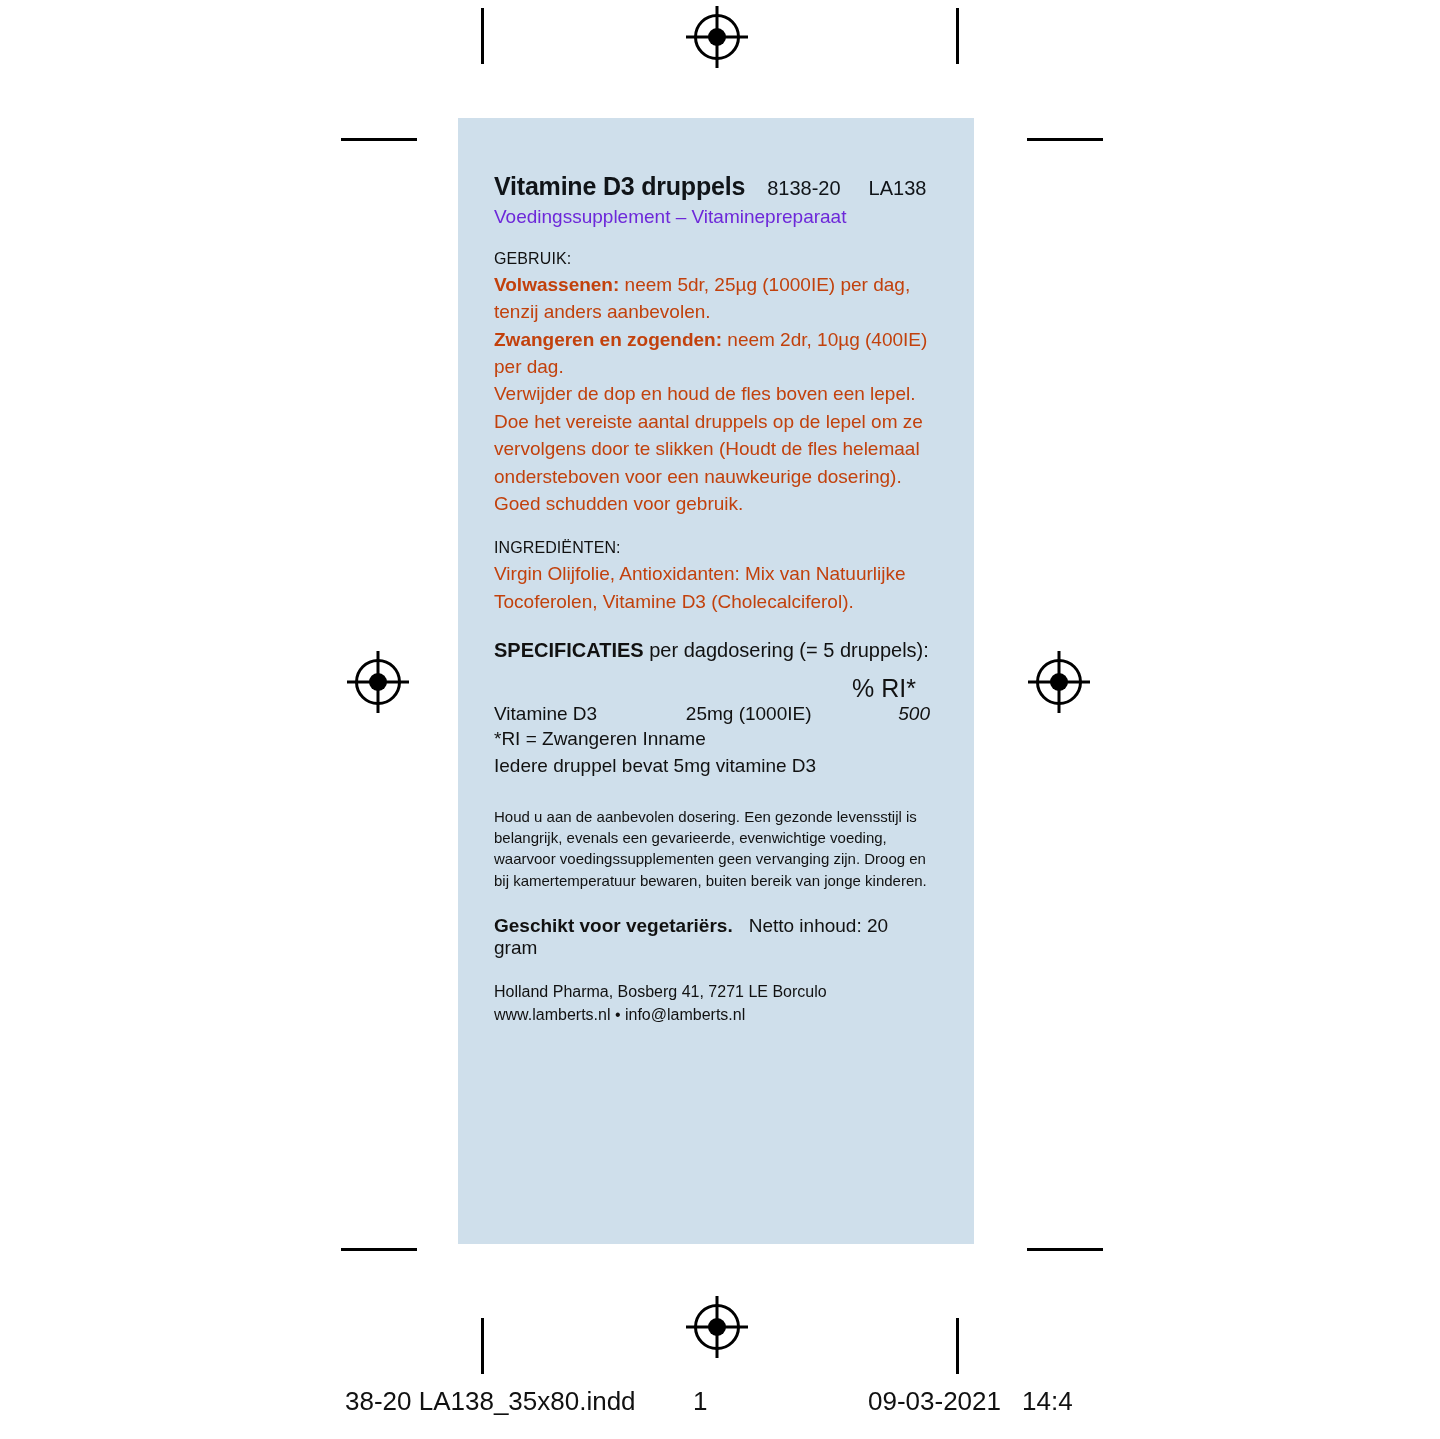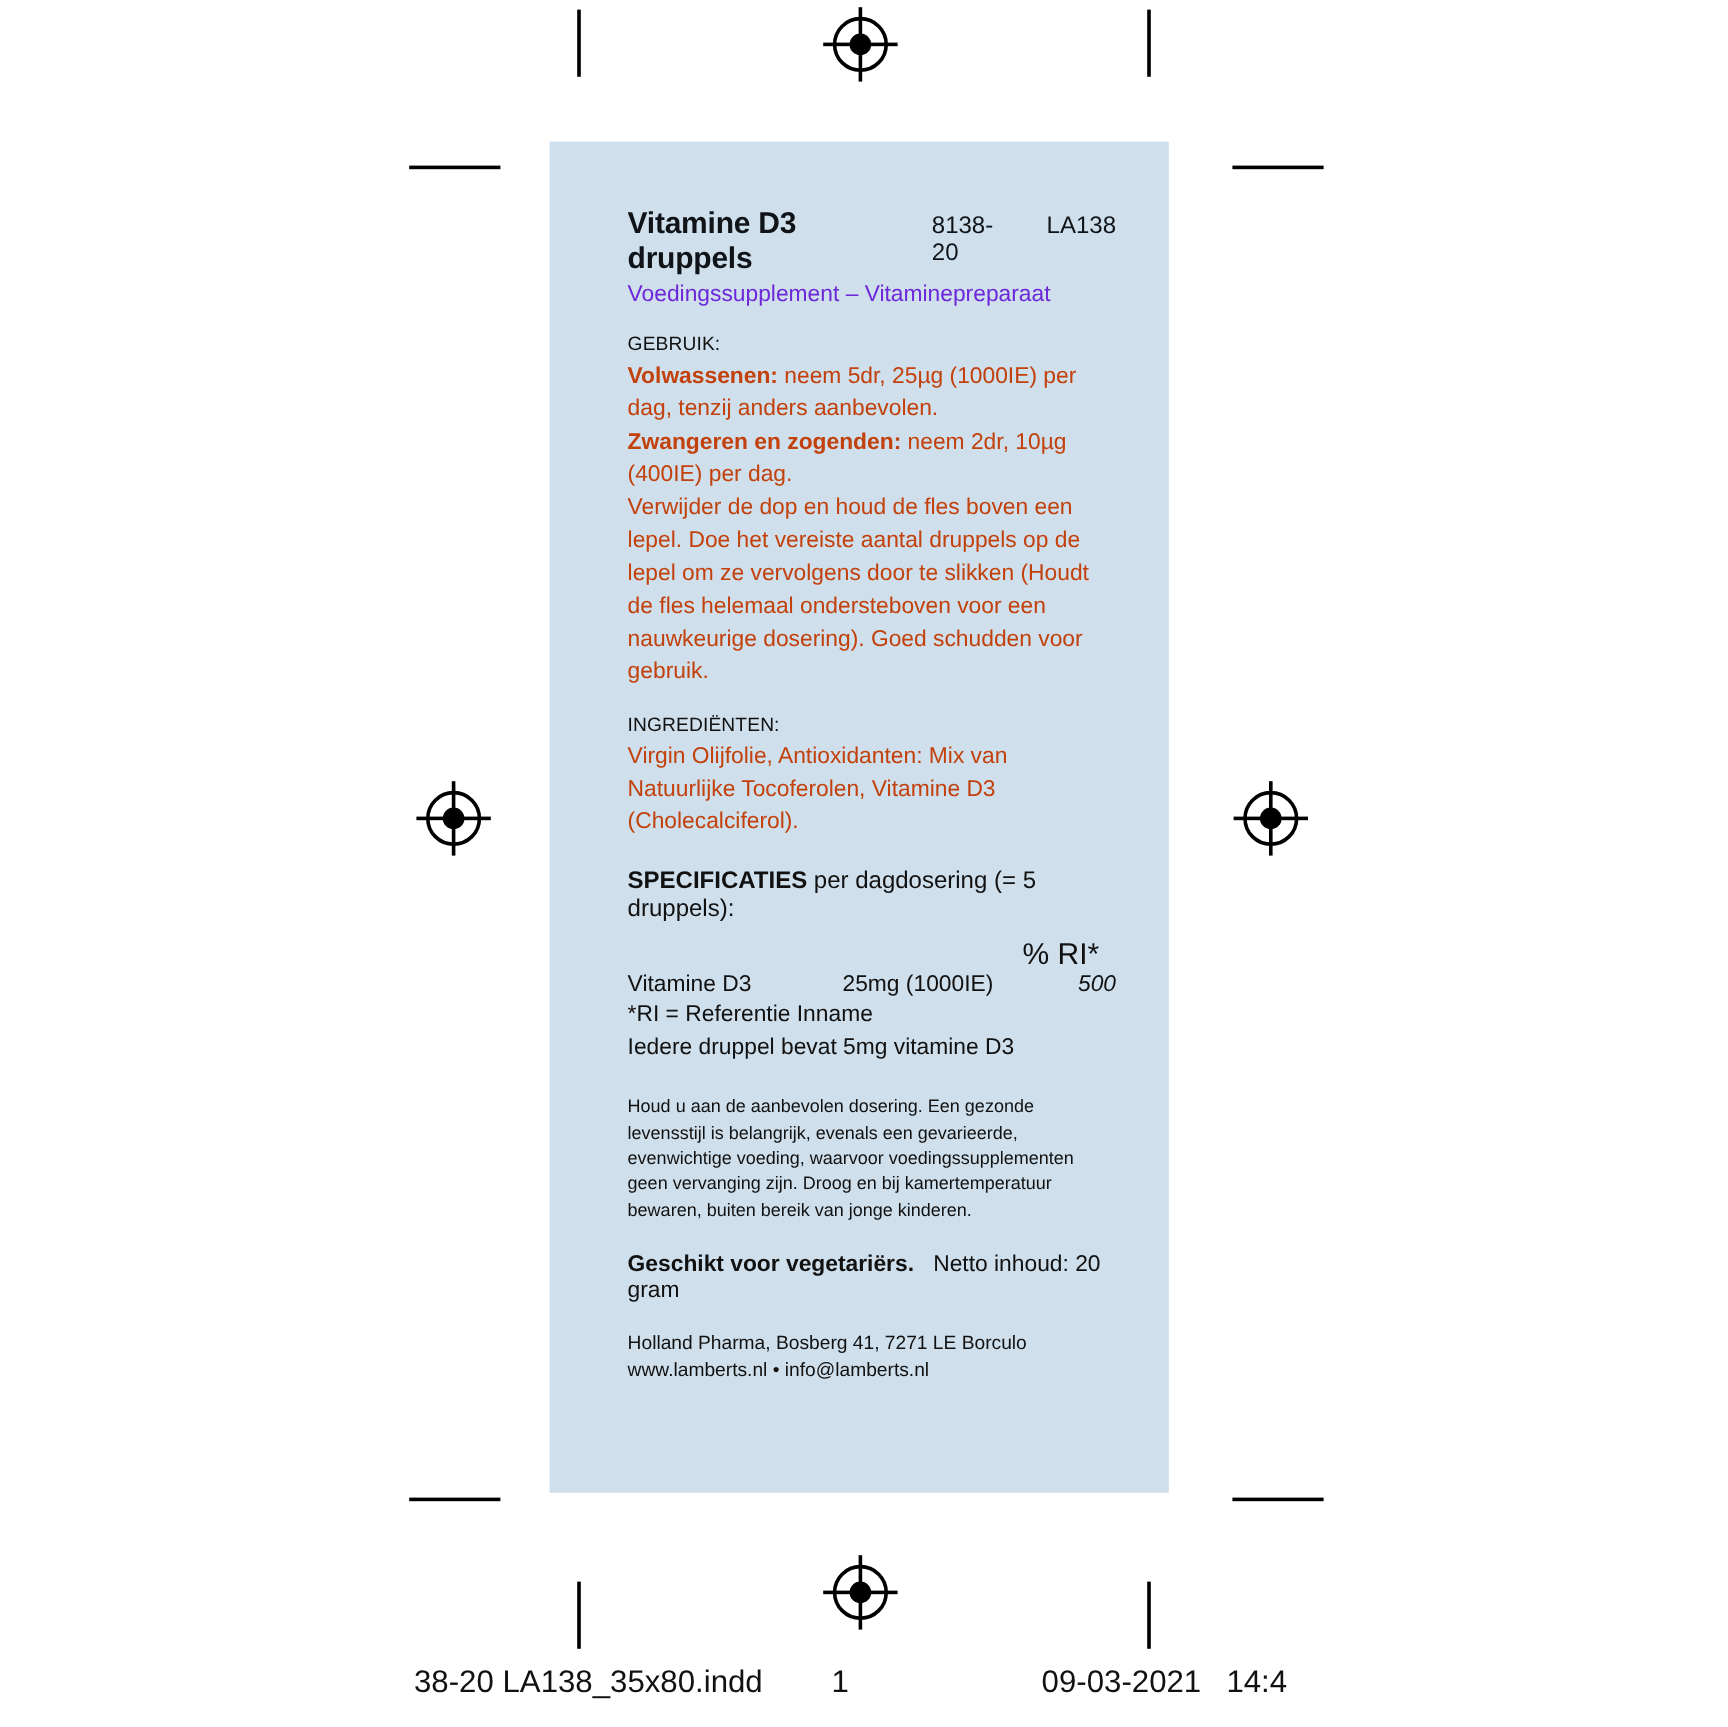--- a/index.html
+++ b/index.html
@@ -65,21 +65,21 @@
 
   
   .label-panel {
     position: absolute;
     left: 458px;
     top: 118px;
     width: 516px;
     height: 1126px;
     background: #cfdfeb;
     box-sizing: border-box;
-    padding: 54px 44px 0 65px;
+    padding: 54px 44px 0 36px;
   }
 
   .title-row {
     display: flex;
     align-items: baseline;
     gap: 22px;
   }
   .product-title {
     font-size: 25px;
     font-weight: bold;
@@ -259,21 +259,21 @@
   <table class="spec-table">
     <tbody>
         <tr>
       <td class="spec-name">Vitamine D3</td>
       <td class="spec-amount">25mg (1000IE)</td>
       <td class="spec-ri">500</td>
     </tr>
   </tbody>
     </table>
 
-  <div class="small-note">*RI = Referentie Inname</div>
+  <div class="small-note">*RI = Zwangeren Inname</div>
   <div class="small-note">Iedere druppel bevat 5mg vitamine D3</div>
 
   <div class="advice">Houd u aan de aanbevolen dosering. Een gezonde levensstijl is belangrijk, evenals een gevarieerde, evenwichtige voeding, waarvoor voedingssupplementen geen vervanging zijn. Droog en bij kamertemperatuur bewaren, buiten bereik van jonge kinderen.</div>
 
   <div class="veg-row">
     <b>Geschikt voor vegetariërs.</b><span class="veg-gap"></span><span>Netto inhoud: 20 gram</span>
   </div>
 
   <div class="company">
     <div>Holland Pharma, Bosberg 41, 7271 LE Borculo</div>

